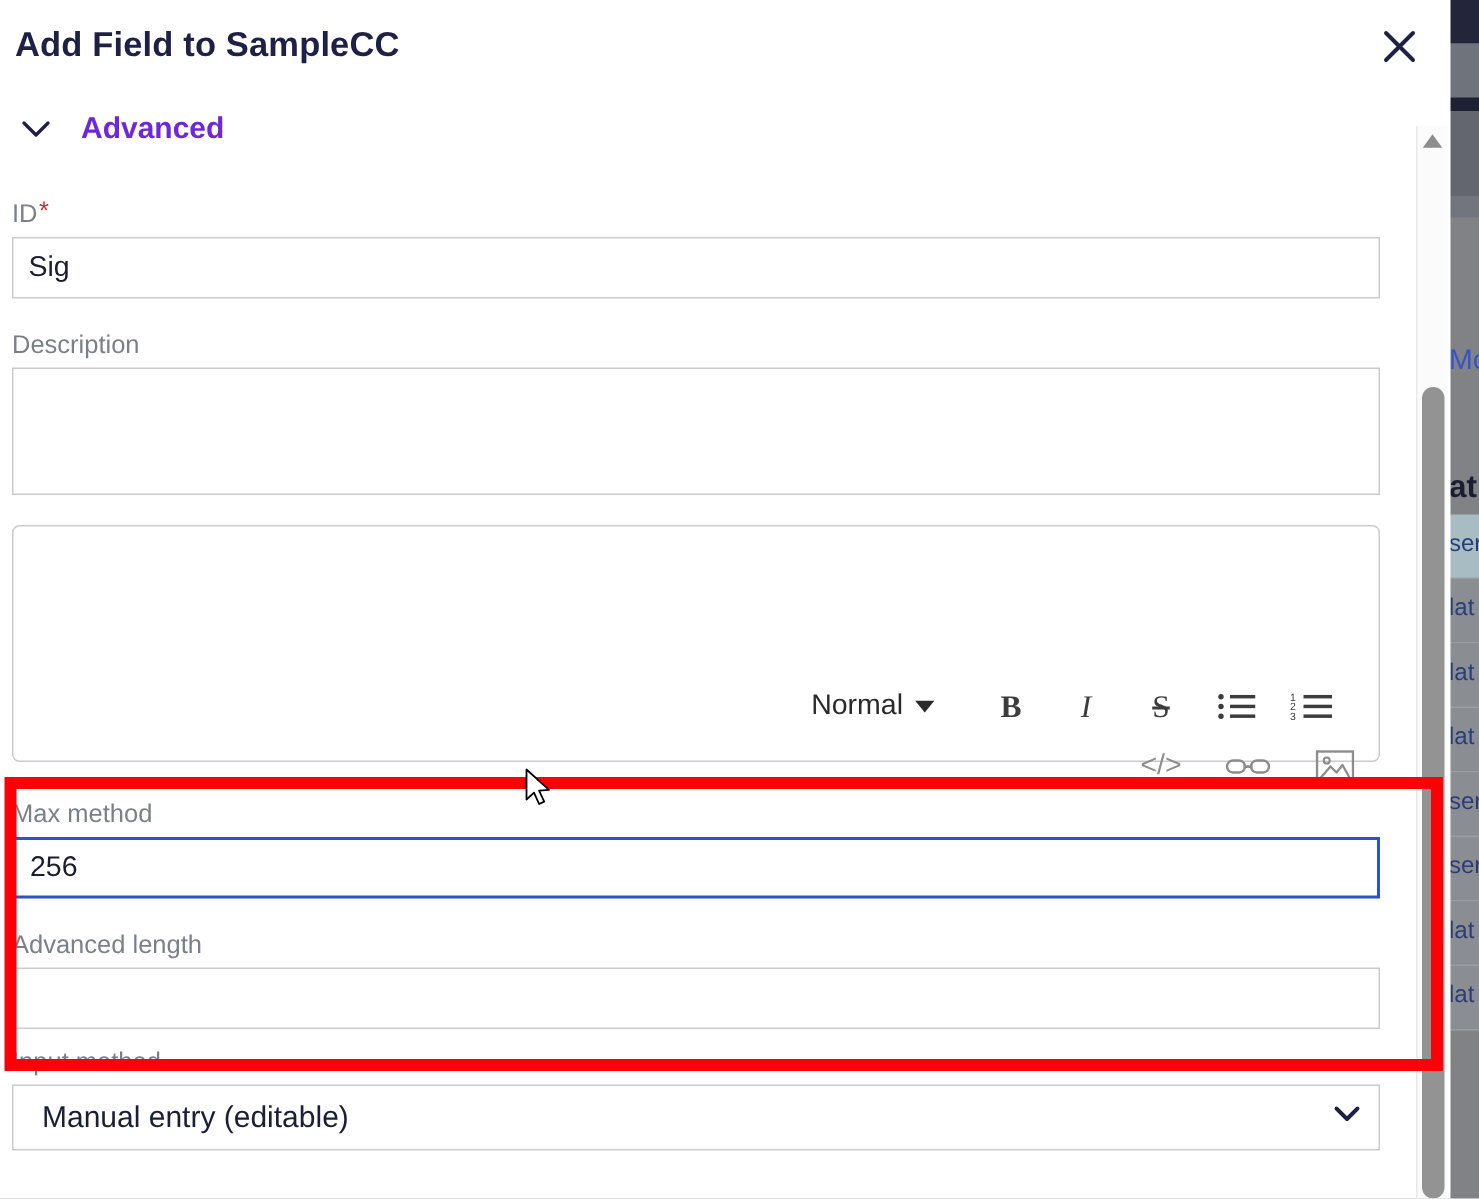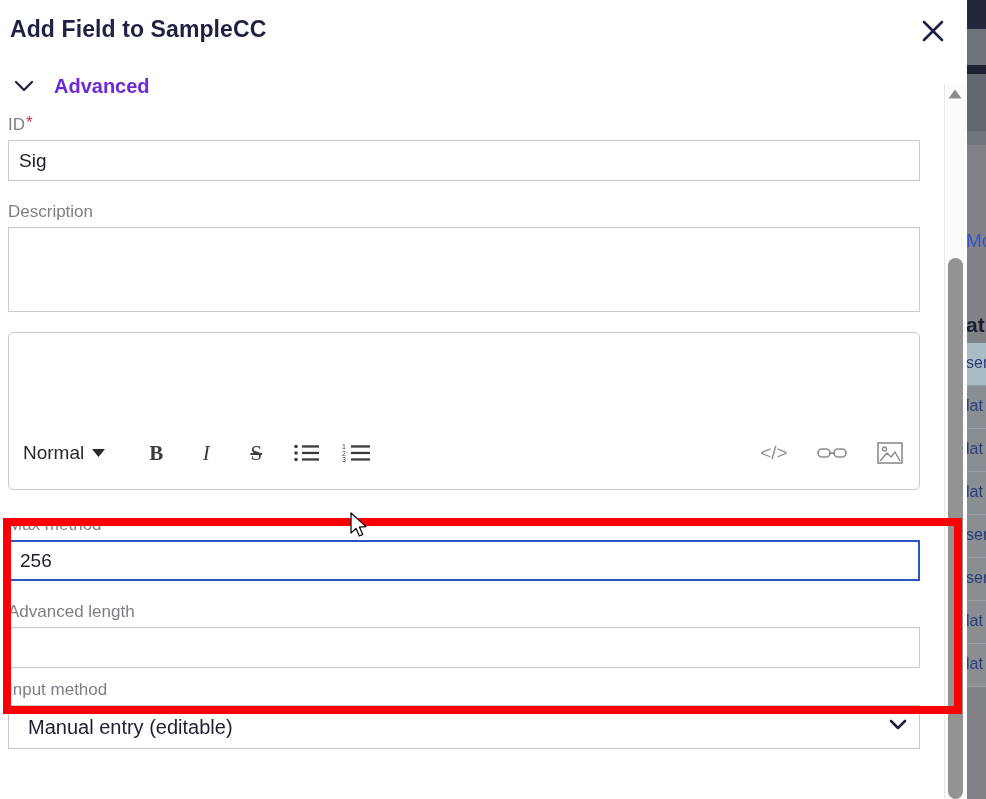--- a/index.html
+++ b/index.html
@@ -127,21 +127,21 @@
   }
   #advanced-section-header .sec-label {
     font-size: 20px;
     font-weight: bold;
     color: #6d28d9;
   }
 
   
   #form-body {
     position: absolute;
-    left: 0; top: 114px;
+    left: 0; top: 132px;
     width: 940px;
   }
   .field-label {
     font-size: 17px;
     color: #7b7f86;
     padding: 0 0 4px 8px;
     line-height: 22px;
   }
   .req-star {
     color: #d0303a;
@@ -199,22 +199,23 @@
     width: 100%;
     box-sizing: border-box;
     padding: 6px 10px;
     outline: none;
   }
   #richtext-toolbar {
     position: absolute;
     left: 0; right: 0; bottom: 0;
     height: 56px;
     display: flex;
-    align-items: flex-start;
+    align-items: flex-end;
     padding: 0 12px 0 14px;
+    flex-direction: column;
   }
   .tb-group-left { display: flex; align-items: center; }
   .tb-spacer { flex: 1; }
   .tb-group-right { display: flex; align-items: center; }
   .tb-btn {
     display: flex;
     align-items: center;
     justify-content: center;
     height: 40px;
     min-width: 34px;

